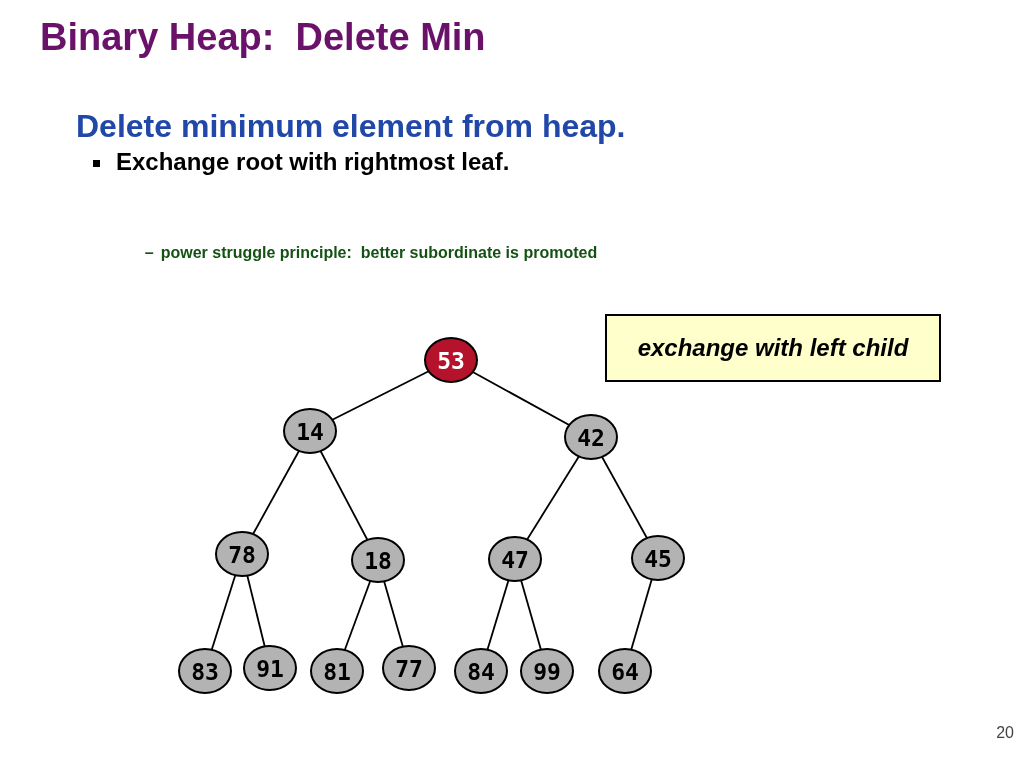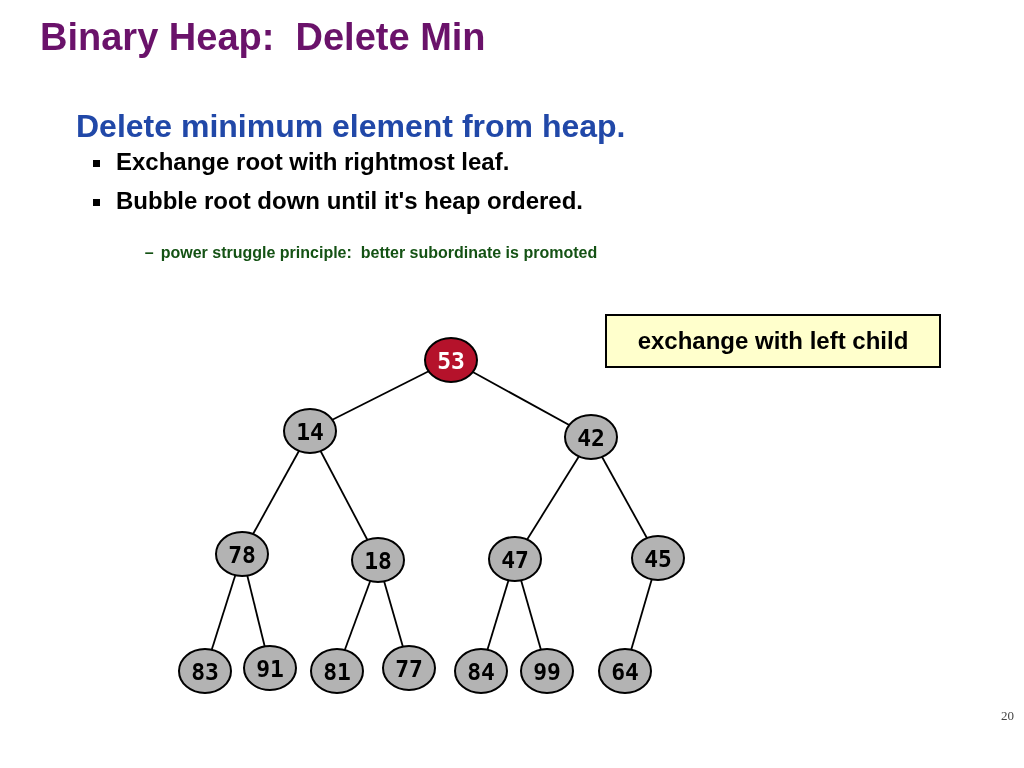--- a/index.html
+++ b/index.html
@@ -50,62 +50,58 @@
     position: absolute; left: 127px; top: 226px;
     font-size: 16px; font-weight: bold;
     color: var(--sub-bullet, #145214);
     white-space: pre;
   }
   .sub-bullet .dash { margin-right: 7px; font-weight: bold; }
 
   .callout {
     position: absolute;
     left: 605px; top: 314px;
-    width: 336px; height: 54px;
+    width: 336px; height: 68px;
     background: var(--callout-bg, #FFFFCC);
     border: 2px solid var(--callout-border, #000);
     box-sizing: border-box;
-    display: flex; align-items: center; justify-content: center;
+    display: flex; align-items: center; justify-content: center; font-style: italic;
   }
   .callout .ctxt {
     font-size: 24px; font-weight: bold; color: #000;
     white-space: pre;
   }
 
   .tree-svg { position: absolute; left: 0; top: 0; }
   .tree-svg text {
     font-family: "DejaVu Sans Mono", "Liberation Mono", monospace;
     font-weight: bold;
     font-size: 23px;
   }
 
   .page-number {
     position: absolute;
-    right: 10px; top: 708px;
-    font-size: 13px;
+    right: 10px; top: 724px;
+    font-size: 16px;
     color: #444444;
-    font-family: Liberation Serif, serif;
   }
 </style>
 </head>
 <body style="--title: #6A126A; --heading: #2148A8; --sub-bullet: #145214; --body: #000000; --node-fill: #B3B3B3; --node-stroke: #000000; --node-text: #000000; --node-highlight-fill: #B5122B; --node-highlight-text: #FFFFFF; --edge-stroke: #000000; --callout-bg: #FFFFCC; --callout-border: #000000;">
 
 <div class="slide">
 
   <div class="title">Binary Heap:  Delete Min</div>
 
   <div class="heading">Delete minimum element from heap.</div>
 
   <div class="bullet-row bullet-1">
     <span class="sq"></span><span class="btxt">Exchange root with rightmost leaf.</span>
   </div>
 
-  <div class="bullet-row bullet-2">
-    <span class="sq"></span><span class="btxt">Bubble root down until it's heap ordered.</span>
-  </div>
 
   <div class="sub-bullet">
     <span class="dash">–</span><span>power struggle principle:  better subordinate is promoted</span>
   </div>
 
   <div class="callout">
     <span class="ctxt">exchange with left child</span>
   </div>
 
   <svg class="tree-svg" width="1024" height="768" viewBox="0 0 1024 768">

